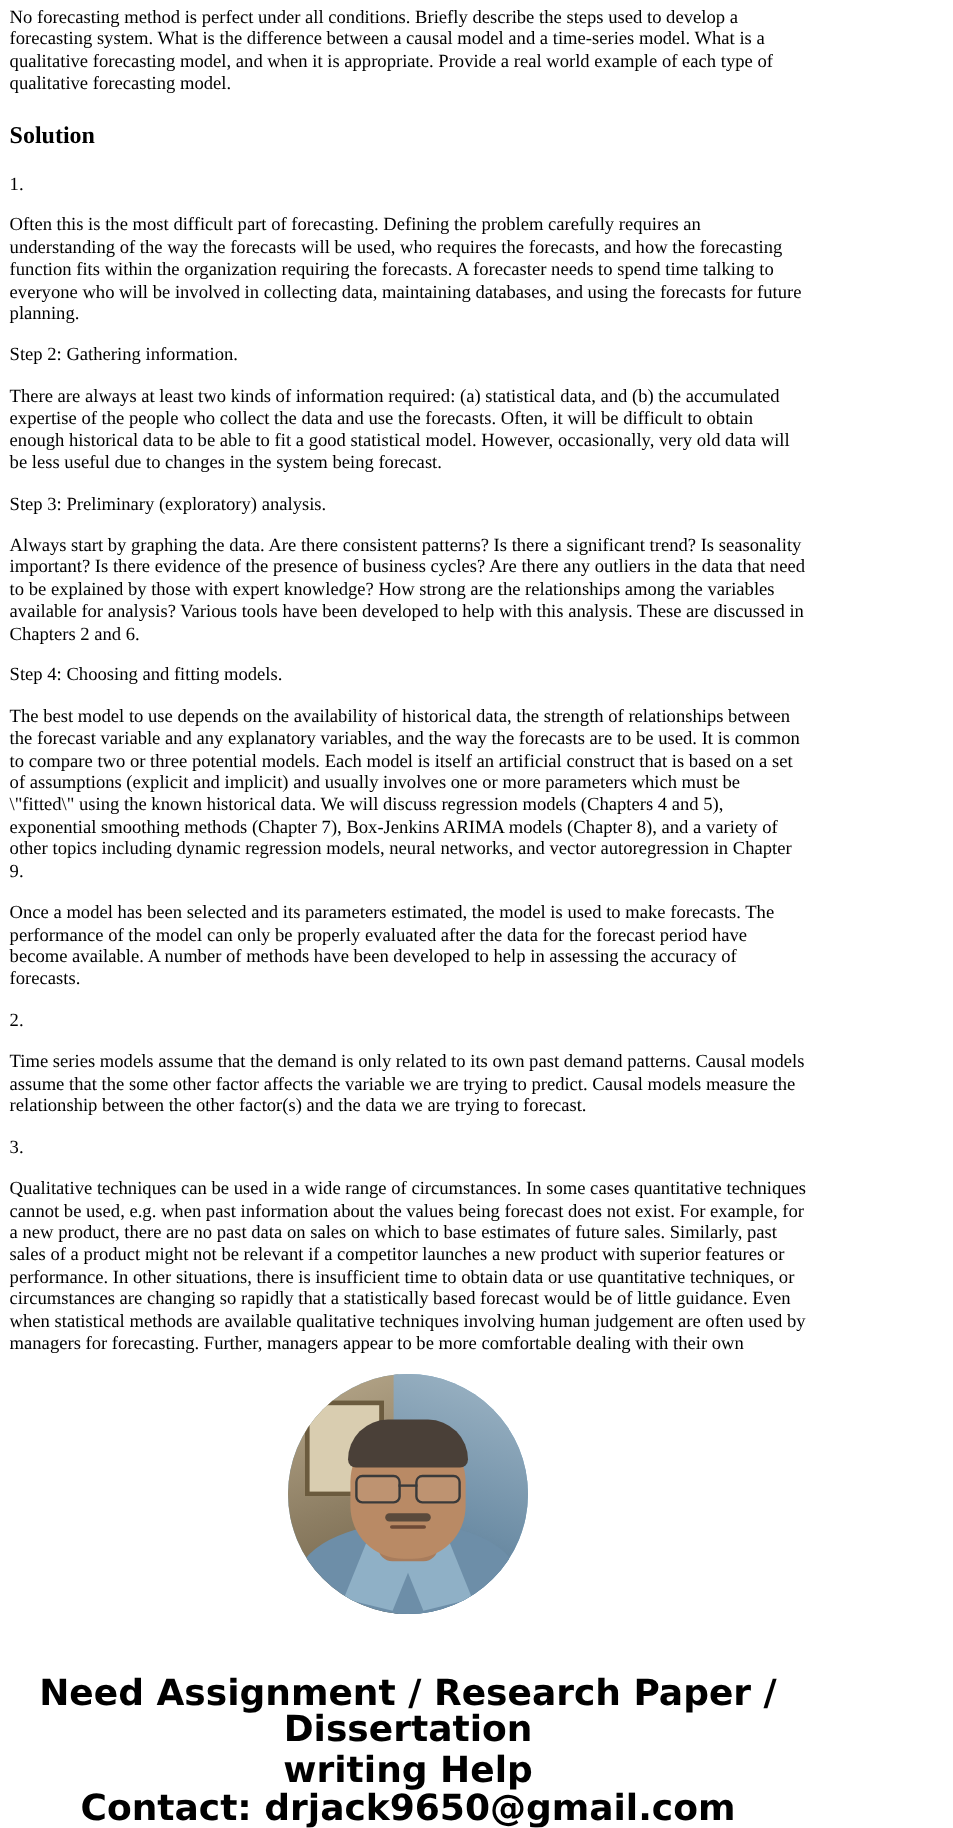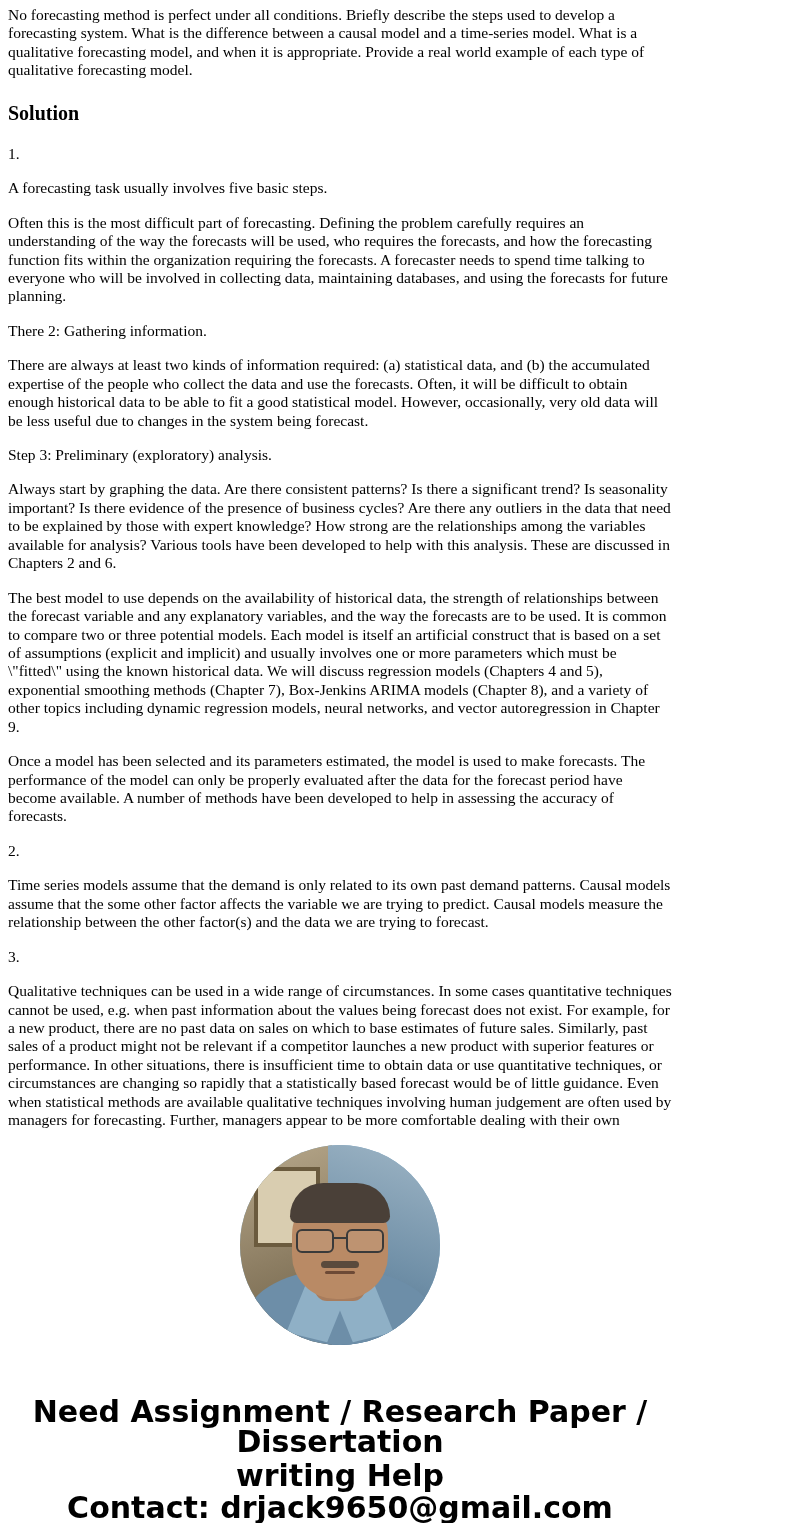--- a/index.html
+++ b/index.html
@@ -165,30 +165,30 @@
 <body>
 
 <div class="page">
 
   <p class="para">No forecasting method is perfect under all conditions. Briefly describe the steps used to develop a forecasting system. What is the difference between a causal model and a time-series model. What is a qualitative forecasting model, and when it is appropriate. Provide a real world example of each type of qualitative forecasting model.</p>
 
   <h2 class="solution">Solution</h2>
 
   <p class="para">1.</p>
 
-  <p class="para">A forecasting task usually involves five basic steps.</p>
 
   <p class="para">Often this is the most difficult part of forecasting. Defining the problem carefully requires an understanding of the way the forecasts will be used, who requires the forecasts, and how the forecasting function fits within the organization requiring the forecasts. A forecaster needs to spend time talking to everyone who will be involved in collecting data, maintaining databases, and using the forecasts for future planning.</p>
 
-  <p class="para">There 2: Gathering information.</p>
+  <p class="para">Step 2: Gathering information.</p>
   <p class="para">There are always at least two kinds of information required: (a) statistical data, and (b) the accumulated expertise of the people who collect the data and use the forecasts. Often, it will be difficult to obtain enough historical data to be able to fit a good statistical model. However, occasionally, very old data will be less useful due to changes in the system being forecast.</p>
 
   <p class="para">Step 3: Preliminary (exploratory) analysis.</p>
   <p class="para">Always start by graphing the data. Are there consistent patterns? Is there a significant trend? Is seasonality important? Is there evidence of the presence of business cycles? Are there any outliers in the data that need to be explained by those with expert knowledge? How strong are the relationships among the variables available for analysis? Various tools have been developed to help with this analysis. These are discussed in Chapters 2 and 6.</p>
 
+  <p class="para">Step 4: Choosing and fitting models.</p>
   <p class="para">The best model to use depends on the availability of historical data, the strength of relationships between the forecast variable and any explanatory variables, and the way the forecasts are to be used. It is common to compare two or three potential models. Each model is itself an artificial construct that is based on a set of assumptions (explicit and implicit) and usually involves one or more parameters which must be \"fitted\" using the known historical data. We will discuss regression models (Chapters 4 and 5), exponential smoothing methods (Chapter 7), Box-Jenkins ARIMA models (Chapter 8), and a variety of other topics including dynamic regression models, neural networks, and vector autoregression in Chapter 9.</p>
 
   <p class="para">Once a model has been selected and its parameters estimated, the model is used to make forecasts. The performance of the model can only be properly evaluated after the data for the forecast period have become available. A number of methods have been developed to help in assessing the accuracy of forecasts.</p>
 
   <p class="para">2.</p>
   <p class="para">Time series models assume that the demand is only related to its own past demand patterns. Causal models assume that the some other factor affects the variable we are trying to predict. Causal models measure the relationship between the other factor(s) and the data we are trying to forecast.</p>
 
   <p class="para">3.</p>
   <p class="para clipped">Qualitative techniques can be used in a wide range of circumstances. In some cases quantitative techniques cannot be used, e.g. when past information about the values being forecast does not exist. For example, for a new product, there are no past data on sales on which to base estimates of future sales. Similarly, past sales of a product might not be relevant if a competitor launches a new product with superior features or performance. In other situations, there is insufficient time to obtain data or use quantitative techniques, or circumstances are changing so rapidly that a statistically based forecast would be of little guidance. Even when statistical methods are available qualitative techniques involving human judgement are often used by managers for forecasting. Further, managers appear to be more comfortable dealing with their own judgements or with those of a colleague, compared with forecasts generated via a computer package and subject to unseen errors. For such reasons, quantitative techniques are occasionally supplemented with qualitative</p>
 

